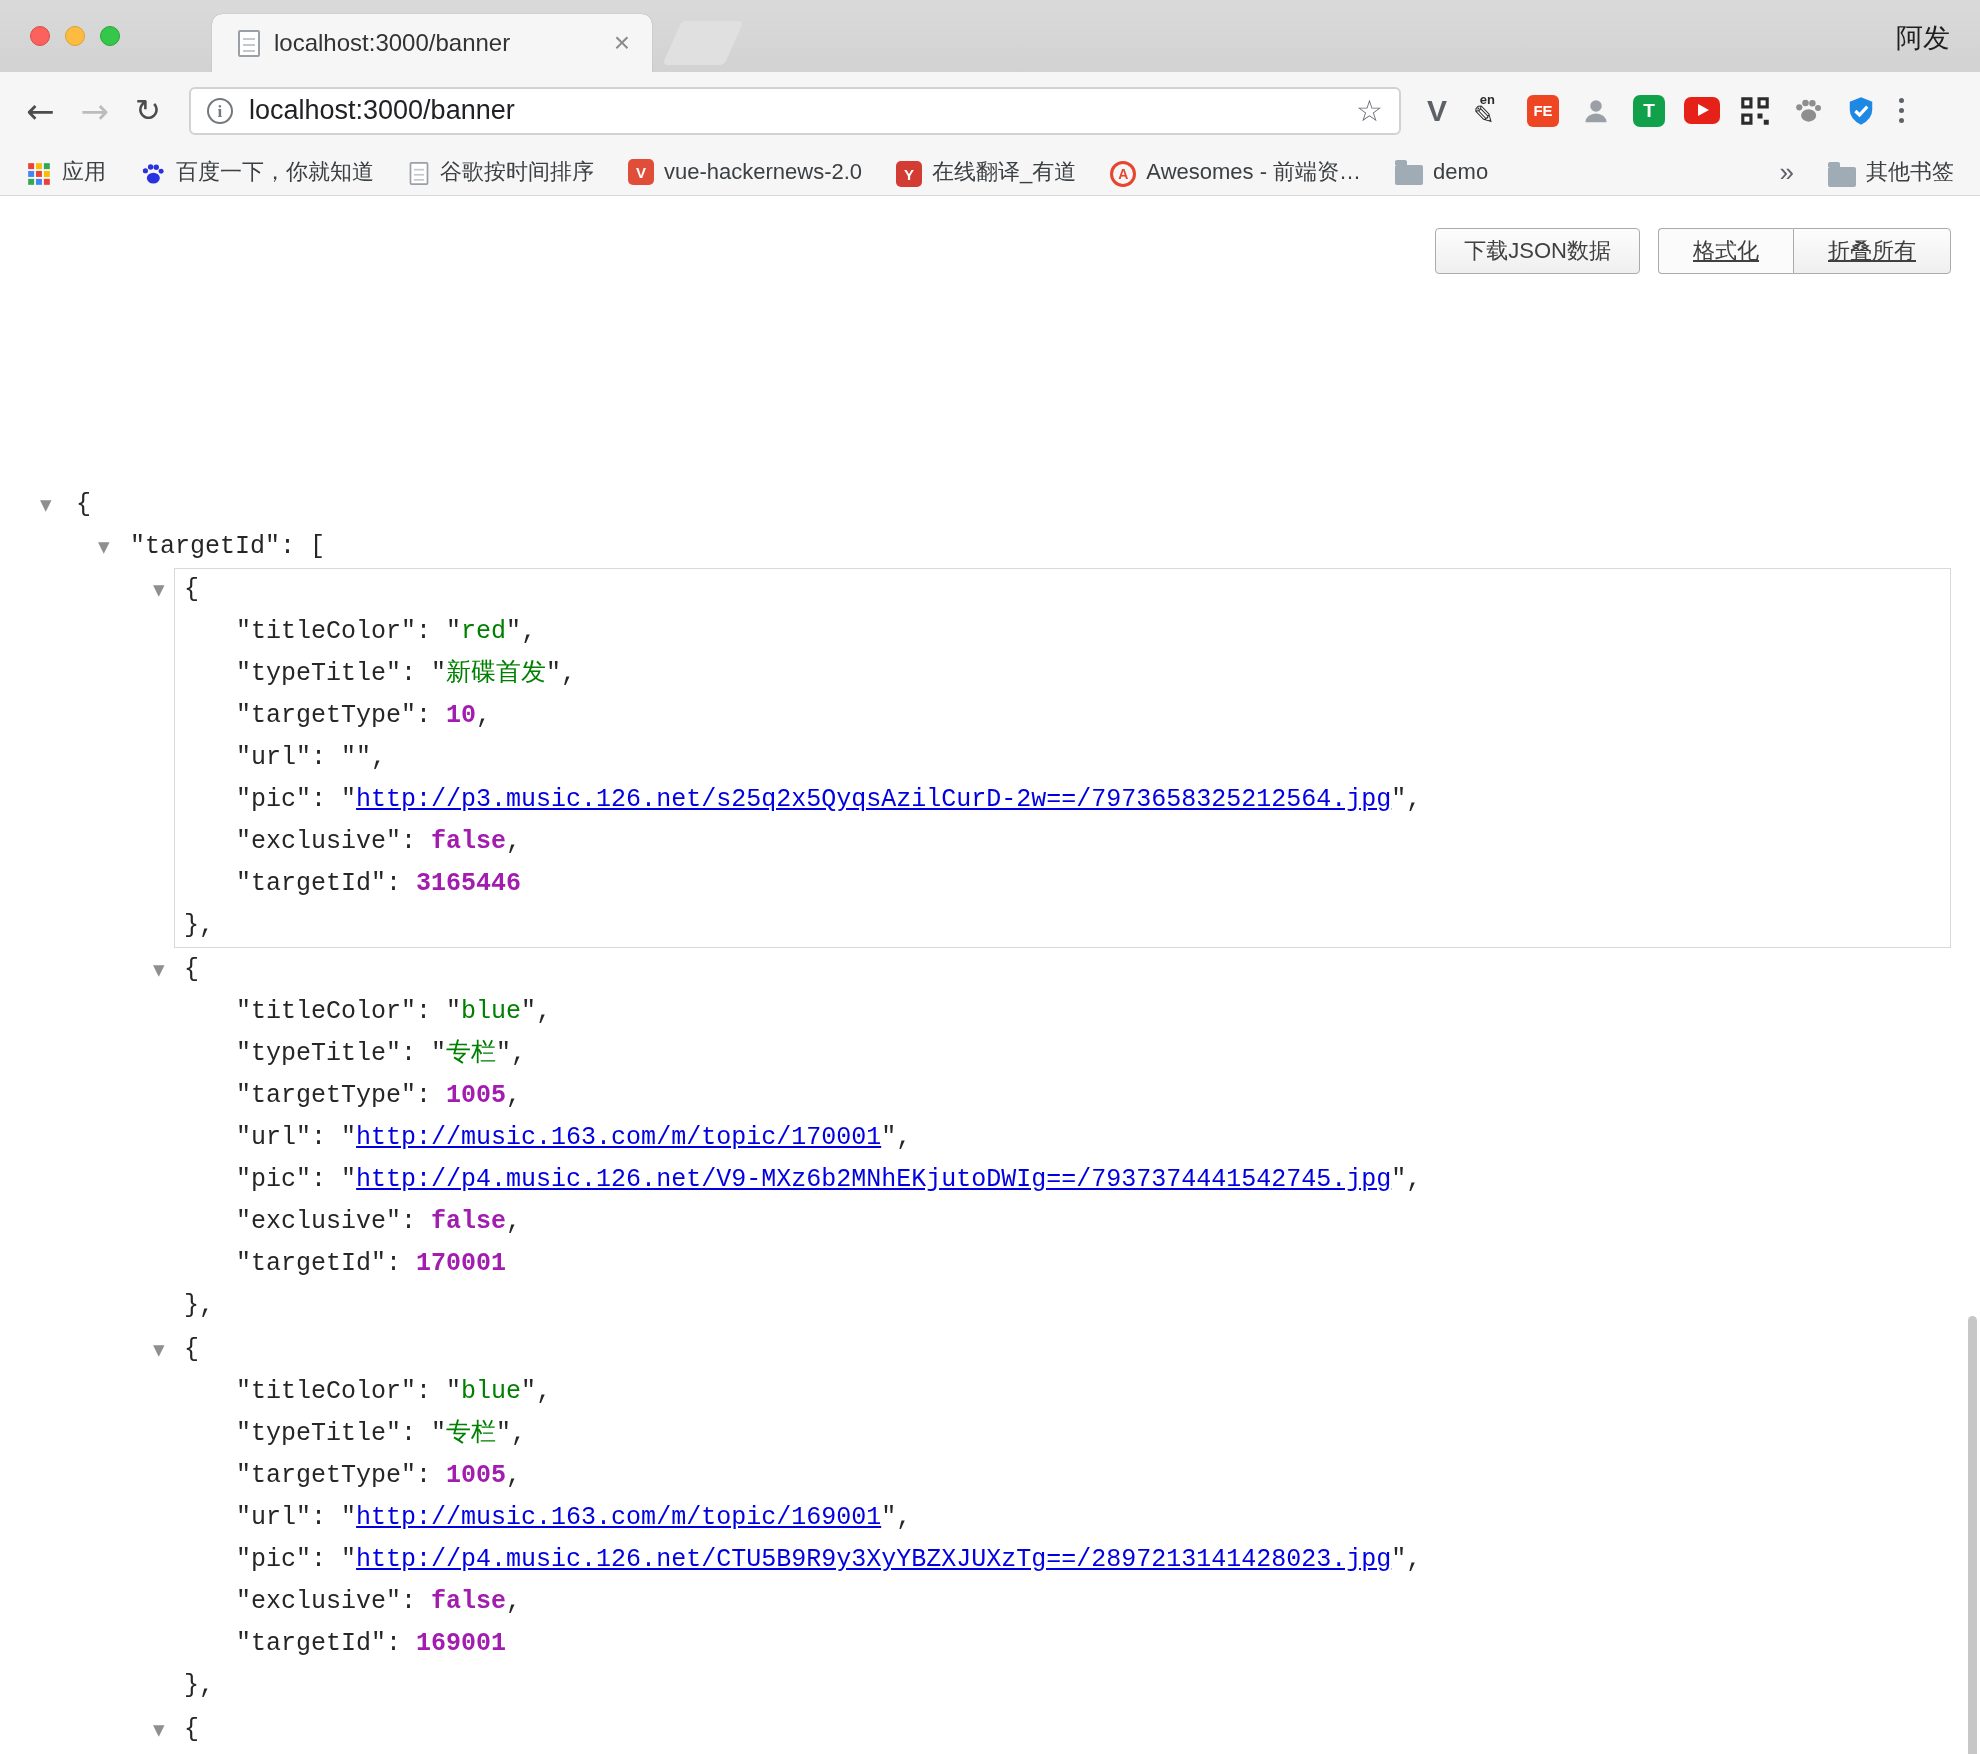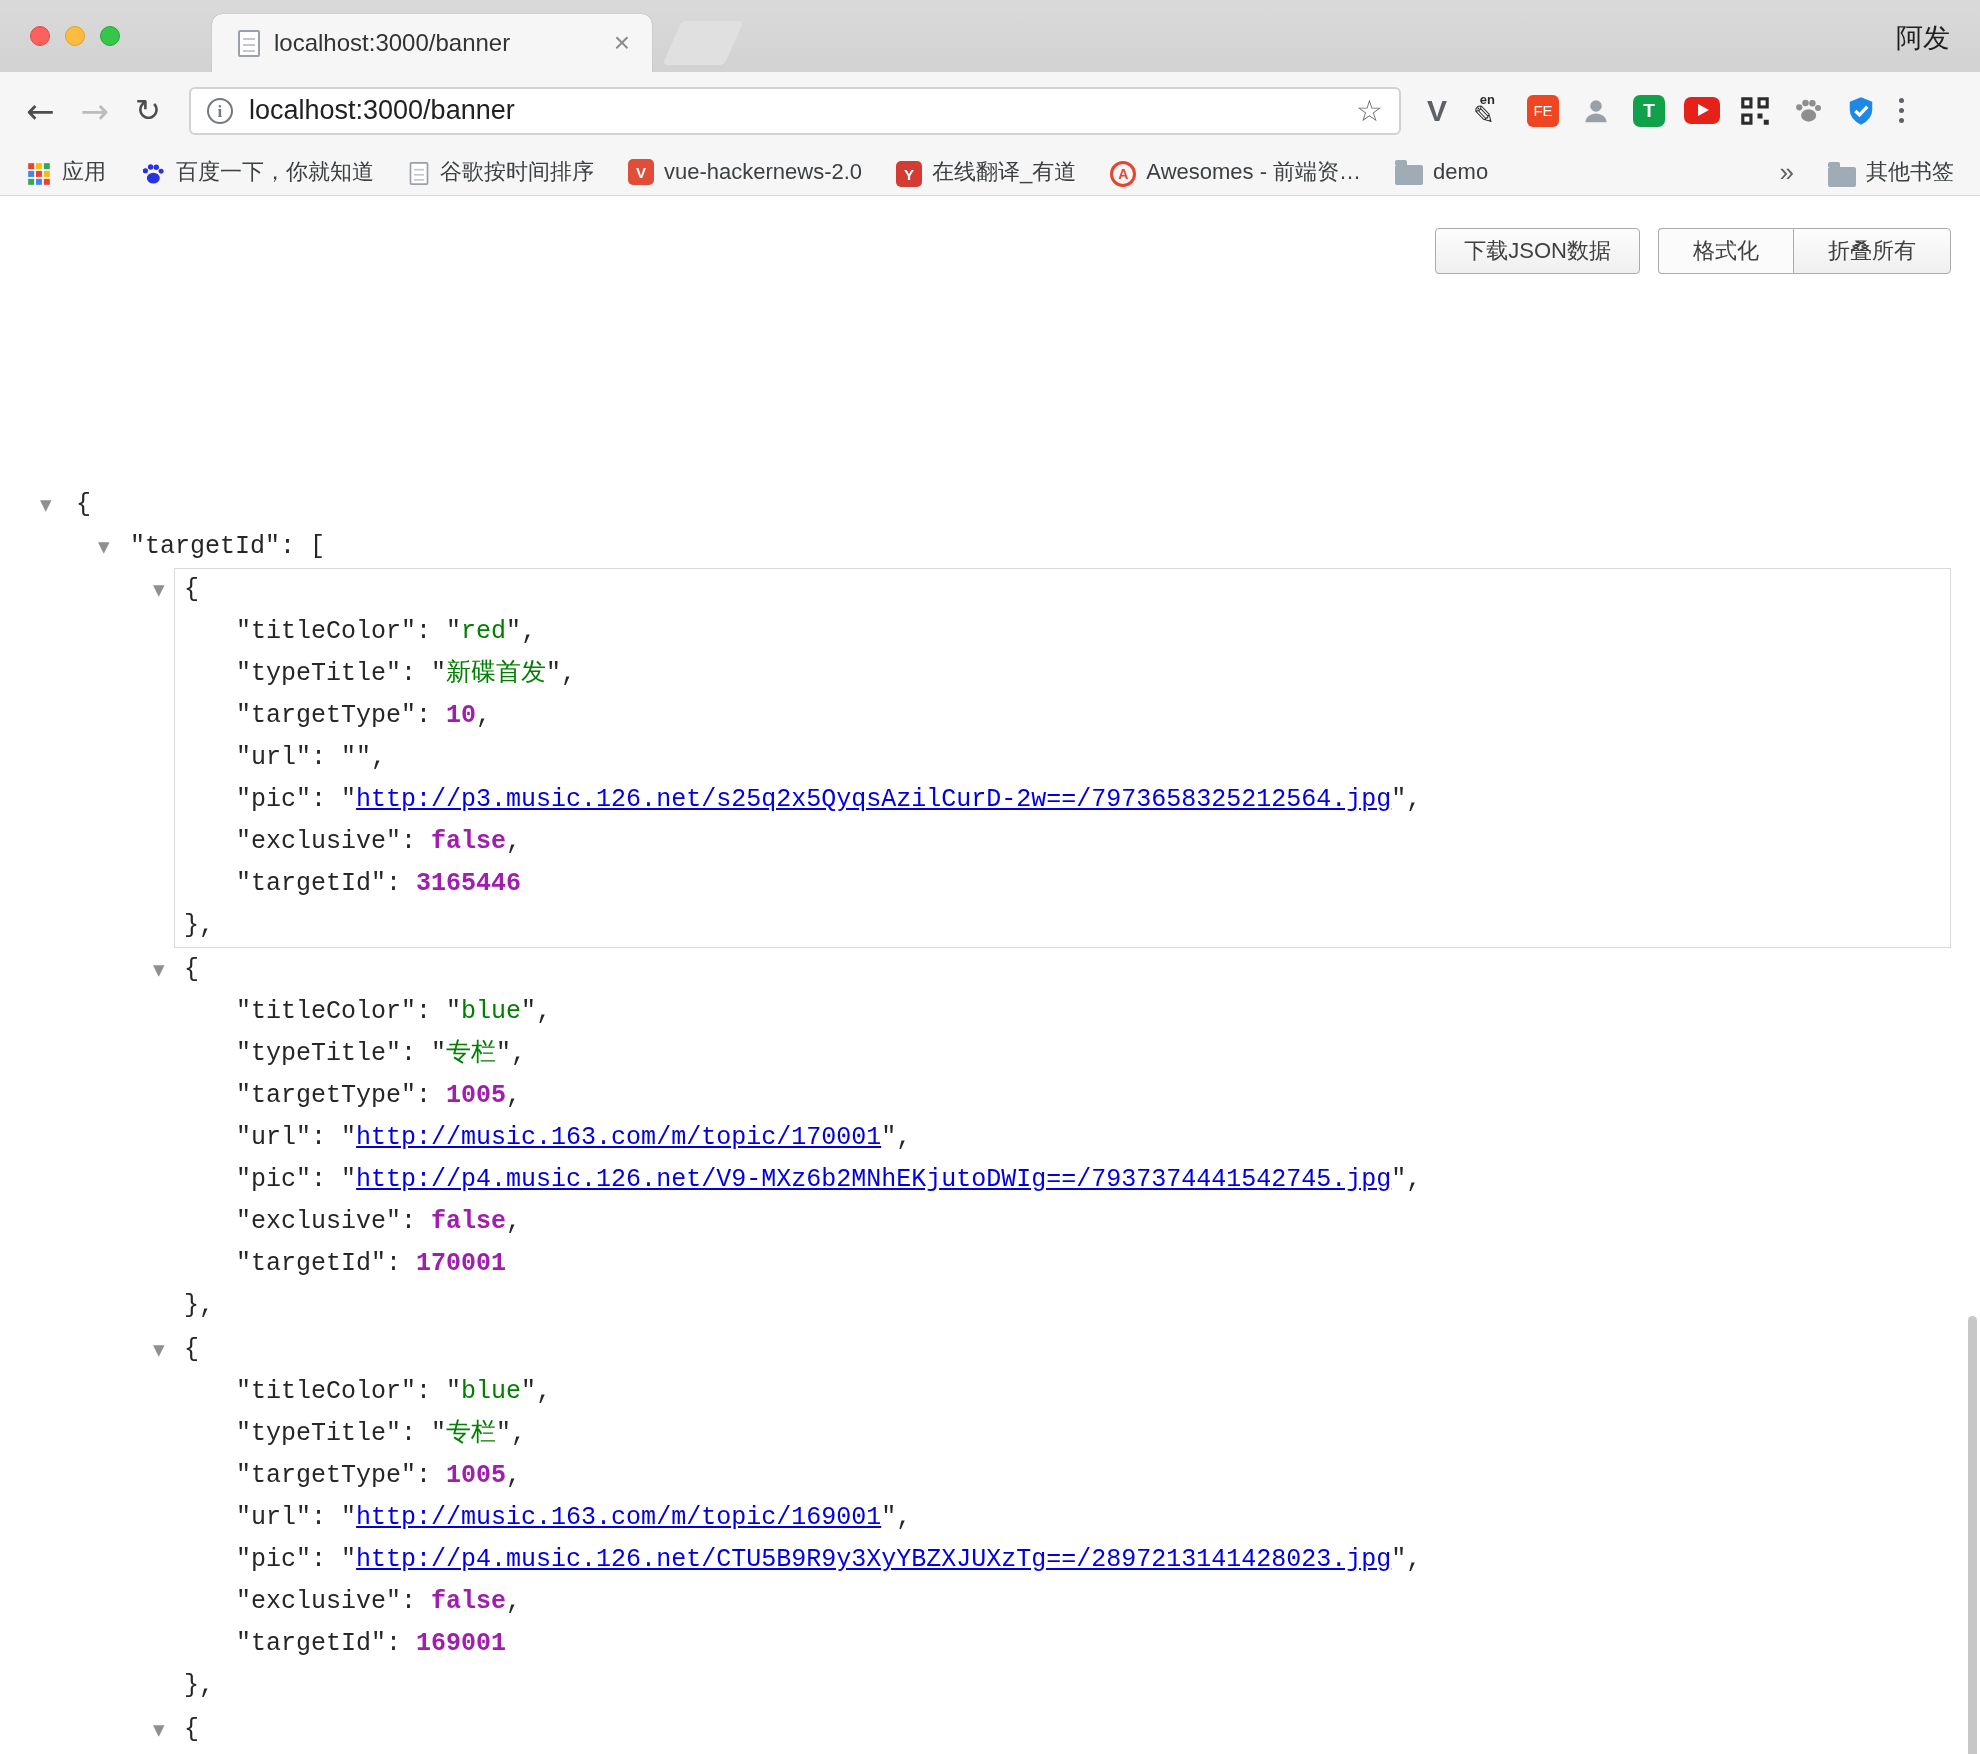--- a/index.html
+++ b/index.html
@@ -47,21 +47,21 @@
   .star-icon { font-family:"DejaVu Sans",sans-serif; font-size:30px; color:#6a6f74; }
 
   .ext-row { display:flex; align-items:center; gap:17px; margin-left:18px; }
   .ext { width:36px; height:36px; display:flex; align-items:center; justify-content:center; flex:none; }
   .ic-v { font-size:30px; font-weight:bold; color:#5d6166; }
   .ic-pen { position:relative; width:34px; height:34px; }
   .ic-pen .pen { font-family:"DejaVu Sans",sans-serif; font-size:26px; color:#2b2b2b;
                  position:absolute; left:0; bottom:-2px; }
   .ic-pen .en { position:absolute; right:12px; top:-2px; font-size:13px; font-weight:bold; color:#2b2b2b; }
   .ic-fe { width:32px; height:32px; border-radius:6px; background:#ee4623; color:#fff;
-           font-size:15px; font-weight:normal; display:flex; align-items:center; justify-content:center; }
+           font-size:15px; font-weight:bold; display:flex; align-items:center; justify-content:center; }
   .ic-sq { width:32px; height:32px; border-radius:7px; display:flex;
            align-items:center; justify-content:center; color:#fff; font-weight:bold; }
   .ic-tshield { background:#12a14b; font-size:19px; }
   .ic-yt { width:36px; height:27px; border-radius:7px; background:#e62117; position:relative; }
   .ic-yt::after { content:""; position:absolute; left:14px; top:7px;
                   border-left:11px solid #fff; border-top:6.5px solid transparent;
                   border-bottom:6.5px solid transparent; }
   .menu-dots { display:flex; flex-direction:column; gap:5px; margin:0 22px 0 20px; }
   .menu-dots i { width:5px; height:5px; border-radius:50%; background:#5f6368; }
 
@@ -81,21 +81,21 @@
                     background:#9fabb5; border-radius:2px 2px 0 0; }
   .bm .doc-icon { transform:scale(.85); }
 
   
   .page { position:relative; width:100%; height:1558px; background:#fff; }
   .pg-toolbar { position:absolute; top:32px; right:29px; display:flex; align-items:center; }
   .btn { height:46px; padding:0 28px; font-size:22px; color:#404040;
          background:linear-gradient(#fdfdfd,#efefef); border:1px solid #ababab;
          border-radius:4px; display:flex; align-items:center; }
   .btn-group { display:flex; margin-left:18px; }
-  .btn-group .btn { border-radius:0; padding:14px 34px; }
+  .btn-group .btn { border-radius:0; padding:14px 34px;text-decoration:underline; }
   .btn-group .btn:first-child { border-radius:4px 0 0 4px; border-right:none; background:#fbfbfb; }
   .btn-group .btn:last-child { border-radius:0 4px 4px 0; }
 
   .json-view { position:absolute; top:288px; left:0; right:0;
                font-family:"Liberation Mono","DejaVu Sans Mono",monospace;
                font-size:25px; line-height:42px; color:#262626; }
   .ln { position:relative; white-space:pre; height:42px; }
   .ln.ind0 { padding-left:76px; }
   .ln.ind1 { padding-left:130px; }
   .ln.ind0 .tri { left:40px; }

